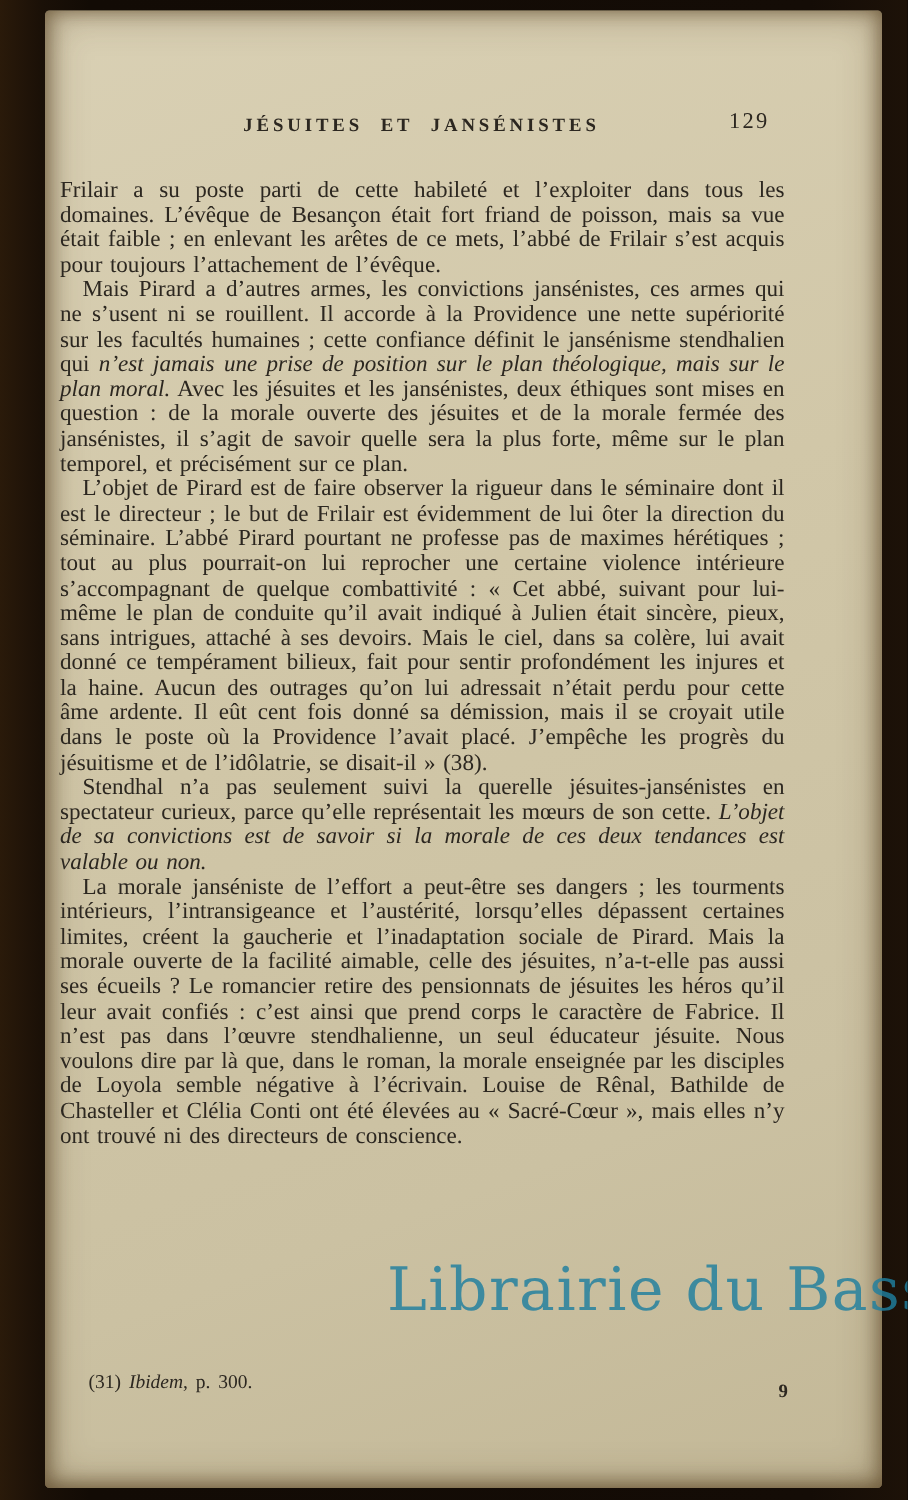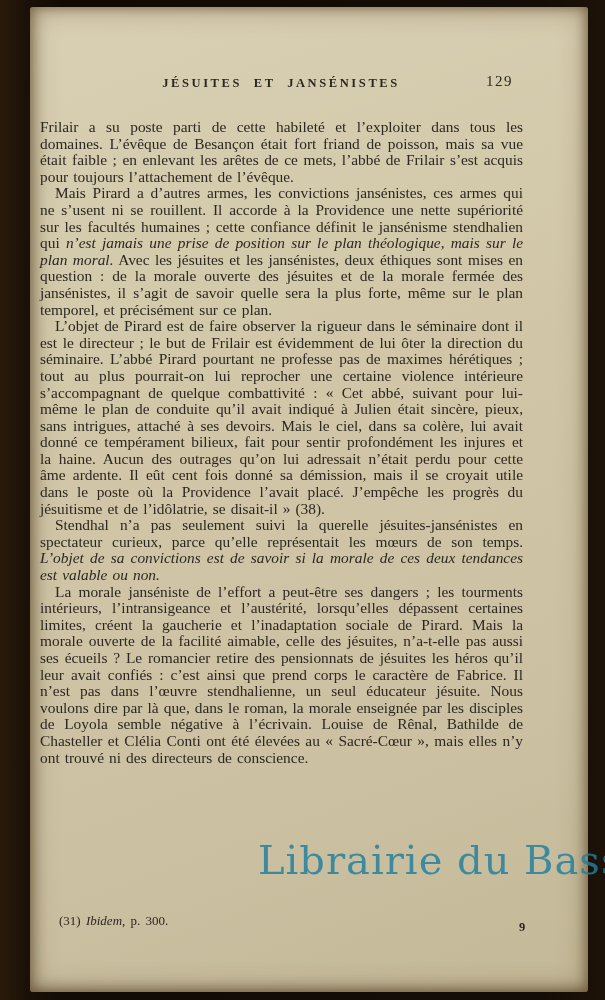--- a/index.html
+++ b/index.html
@@ -62,21 +62,21 @@
   <div class="page">
 
     <div class="running-title">JÉSUITES ET JANSÉNISTES</div>
 
     <div class="page-number">129</div>
 
     <div class="body-text" id="body-text">
         <p class=""><span>Frilair a su poste parti de cette habileté et l’exploiter dans tous les domaines. L’évêque de Besançon était fort friand de poisson, mais sa vue était faible ; en enlevant les arêtes de ce mets, l’abbé de Frilair s’est acquis pour toujours l’attachement de l’évêque.</span></p>
         <p class="indent"><span>Mais Pirard a d’autres armes, les convictions jansénistes, ces armes qui ne s’usent ni se rouillent. Il accorde à la Providence une nette supériorité sur les facultés humaines ; cette confiance définit le jansénisme stendhalien qui </span><em>n’est jamais une prise de position sur le plan théologique, mais sur le plan moral.</em><span> Avec les jésuites et les jansénistes, deux éthiques sont mises en question : de la morale ouverte des jésuites et de la morale fermée des jansénistes, il s’agit de savoir quelle sera la plus forte, même sur le plan temporel, et précisément sur ce plan.</span></p>
         <p class="indent"><span>L’objet de Pirard est de faire observer la rigueur dans le séminaire dont il est le directeur ; le but de Frilair est évidemment de lui ôter la direction du séminaire. L’abbé Pirard pourtant ne professe pas de maximes hérétiques ; tout au plus pourrait-on lui reprocher une certaine violence intérieure s’accompagnant de quelque combattivité : « Cet abbé, suivant pour lui-même le plan de conduite qu’il avait indiqué à Julien était sincère, pieux, sans intrigues, attaché à ses devoirs. Mais le ciel, dans sa colère, lui avait donné ce tempérament bilieux, fait pour sentir profondément les injures et la haine. Aucun des outrages qu’on lui adressait n’était perdu pour cette âme ardente. Il eût cent fois donné sa démission, mais il se croyait utile dans le poste où la Providence l’avait placé. J’empêche les progrès du jésuitisme et de l’idôlatrie, se disait-il » (38).</span></p>
-        <p class="indent"><span>Stendhal n’a pas seulement suivi la querelle jésuites-jansénistes en spectateur curieux, parce qu’elle représentait les mœurs de son temps. </span><em>L’objet de sa convictions est de savoir si la morale de ces deux tendances est valable ou non.</em></p>
+        <p class="indent"><span>Stendhal n’a pas seulement suivi la querelle jésuites-jansénistes en spectateur curieux, parce qu’elle représentait les mœurs de son cette. </span><em>L’objet de sa convictions est de savoir si la morale de ces deux tendances est valable ou non.</em></p>
         <p class="indent"><span>La morale janséniste de l’effort a peut-être ses dangers ; les tourments intérieurs, l’intransigeance et l’austérité, lorsqu’elles dépassent certaines limites, créent la gaucherie et l’inadaptation sociale de Pirard. Mais la morale ouverte de la facilité aimable, celle des jésuites, n’a-t-elle pas aussi ses écueils ? Le romancier retire des pensionnats de jésuites les héros qu’il leur avait confiés : c’est ainsi que prend corps le caractère de Fabrice. Il n’est pas dans l’œuvre stendhalienne, un seul éducateur jésuite. Nous voulons dire par là que, dans le roman, la morale enseignée par les disciples de Loyola semble négative à l’écrivain. Louise de Rênal, Bathilde de Chasteller et Clélia Conti ont été élevées au « Sacré-Cœur », mais elles n’y ont trouvé ni des directeurs de conscience.</span></p>
       </div>
 
     <div class="footnote" id="footnote"><span>(31) </span><em>Ibidem</em><span>, p. 300.</span></div>
 
     <div class="signature-number">9</div>
 
     <div class="watermark" style="color: rgb(31, 127, 159);">Librairie du Bassin</div>
 
   </div>

